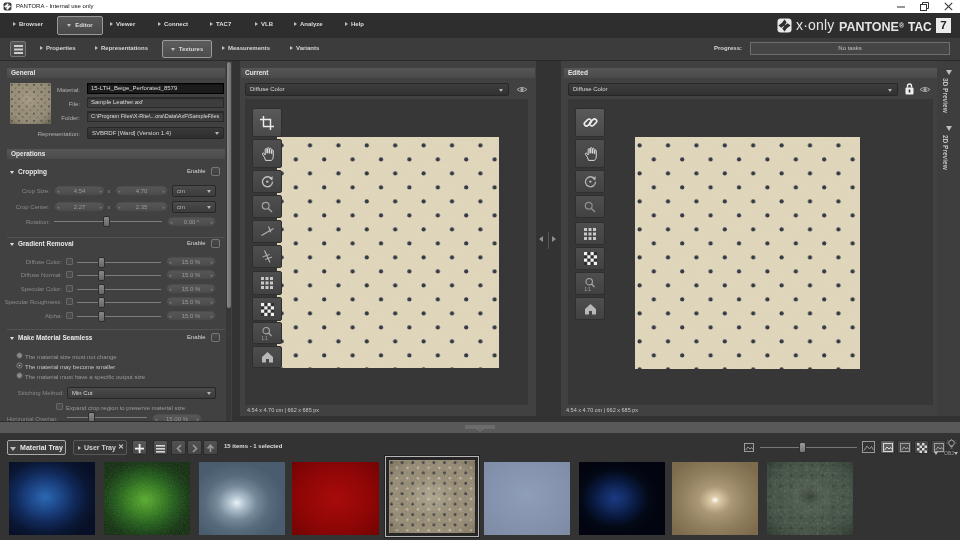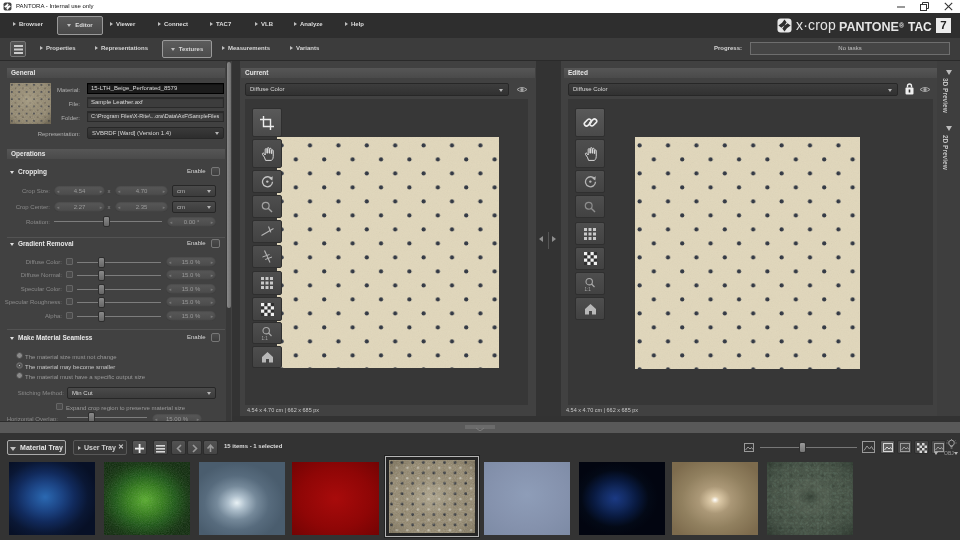--- a/index.html
+++ b/index.html
@@ -49,21 +49,21 @@
  <span class="abs" style="left:110px;top:8px"><span class="tri-r"></span>Viewer</span>
  <span class="abs" style="left:158px;top:8px"><span class="tri-r"></span>Connect</span>
  <span class="abs" style="left:210px;top:8px"><span class="tri-r"></span>TAC7</span>
  <span class="abs" style="left:255px;top:8px"><span class="tri-r"></span>VLB</span>
  <span class="abs" style="left:294px;top:8px"><span class="tri-r"></span>Analyze</span>
  <span class="abs" style="left:345px;top:8px"><span class="tri-r"></span>Help</span>
  <svg class="abs" style="left:777px;top:5px" width="15" height="15" viewBox="0 0 16 16">
         <rect x="0.5" y="0.5" width="15" height="15" rx="3.5" fill="#e8e8e8"></rect>
         <path d="M8 1.5 L11.2 5.8 L8 8 L4.8 5.8 Z M8 14.5 L11.2 10.2 L8 8 L4.8 10.2 Z M1.5 8 L5.8 4.8 L8 8 L5.8 11.2 Z M14.5 8 L10.2 4.8 L8 8 L10.2 11.2 Z" fill="#2e2e2e"></path>
       </svg>
- <span class="abs" style="left:796px;top:4px;font-size:14px;font-weight:normal;color:#e4e4e4;letter-spacing:0.2px">x·crop</span>
+ <span class="abs" style="left:796px;top:4px;font-size:14px;font-weight:normal;color:#e4e4e4;letter-spacing:0.2px">x·only</span>
  <span class="abs" style="left:839px;top:7px;font-size:12.5px;font-weight:bold;color:#e4e4e4">PANTONE<span style="font-size:7px;vertical-align:3px">®</span></span>
  <span class="abs" style="left:908px;top:7px;font-size:12px;font-weight:bold;color:#ececec">TAC</span>
  <div class="abs" style="left:936px;top:5px;width:15px;height:15px;background:#ececec;color:#222;font-size:11.5px;font-weight:bold;text-align:center;line-height:15px">7</div>
 </div>
 <div class="abs" style="left:0;top:38px;width:960px;height:23px;background:#3c3c3c;color:#d6d6d6;font-size:6px;font-weight:bold;border-bottom:1px solid #2a2a2a">
  <div class="abs" style="left:10px;top:3px;width:16px;height:16px;background:linear-gradient(#555,#464646);border:1px solid #777;border-radius:2px">
         <svg style="margin:3px auto 0" width="9" height="9">
           <rect y="0" width="9" height="2" fill="#ccc"></rect>
           <rect y="3.5" width="9" height="2" fill="#ccc"></rect>
           <rect y="7" width="9" height="2" fill="#ccc"></rect>

